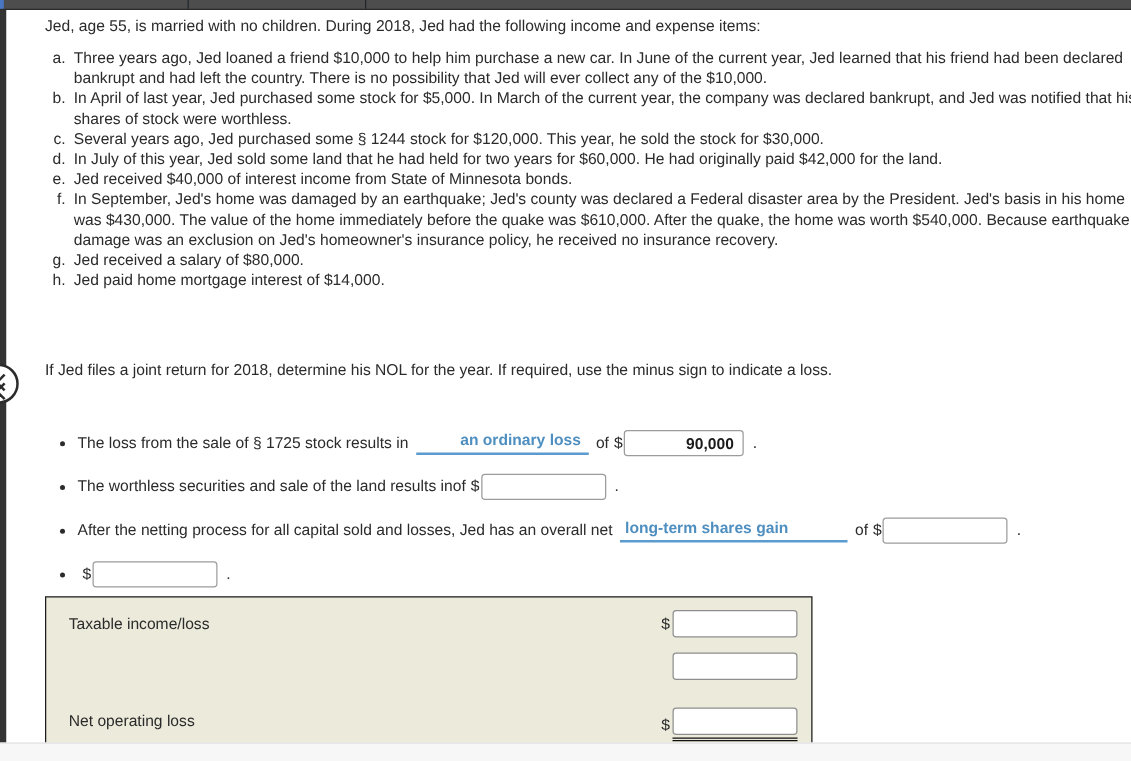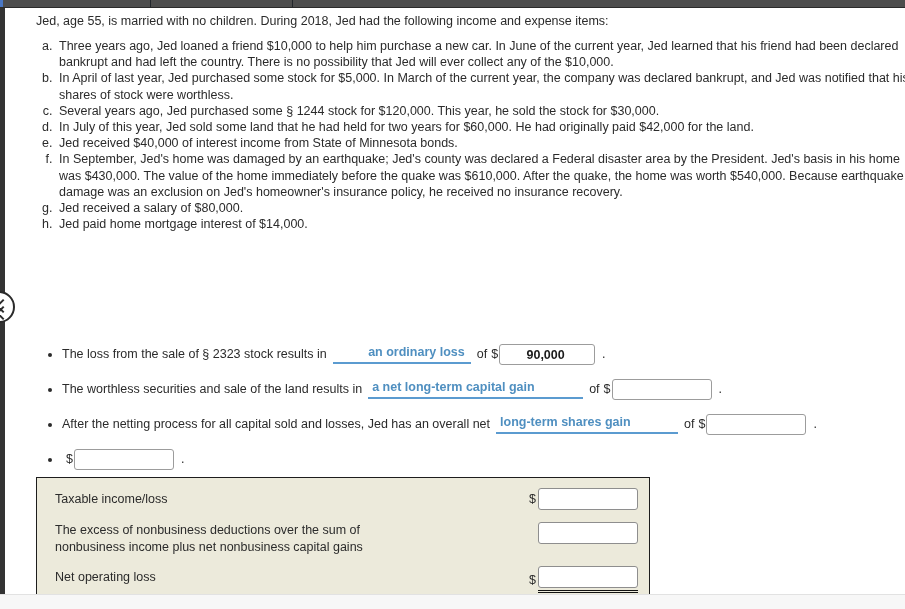--- a/index.html
+++ b/index.html
@@ -164,21 +164,21 @@
   .dollar {
     margin-left: 4px;
     margin-right: 1px;
   }
 
   input.val-box {
     font-family: "Liberation Sans", sans-serif;
     font-size: 12.5px;
     font-weight: bold;
     color: #1a1a1a;
-    text-align: center;
+    text-align: right;
     padding: 0 7px 0 4px;
     height: 21px;
     width: 96px;
     box-sizing: border-box;
     border: 1px solid #9c9c9c;
     border-radius: 3px;
     background: #ffffff;
     outline: none;
   }
   input.val-box.wide { width: 100px; }
@@ -260,38 +260,38 @@
     <li>Three years ago, Jed loaned a friend $10,000 to help him purchase a new car. In June of the current year, Jed learned that his friend had been declared bankrupt and had left the country. There is no possibility that Jed will ever collect any of the $10,000.</li>
     <li>In April of last year, Jed purchased some stock for $5,000. In March of the current year, the company was declared bankrupt, and Jed was notified that his shares of stock were worthless.</li>
     <li>Several years ago, Jed purchased some § 1244 stock for $120,000. This year, he sold the stock for $30,000.</li>
     <li>In July of this year, Jed sold some land that he had held for two years for $60,000. He had originally paid $42,000 for the land.</li>
     <li>Jed received $40,000 of interest income from State of Minnesota bonds.</li>
     <li>In September, Jed's home was damaged by an earthquake; Jed's county was declared a Federal disaster area by the President. Jed's basis in his home was $430,000. The value of the home immediately before the quake was $610,000. After the quake, the home was worth $540,000. Because earthquake damage was an exclusion on Jed's homeowner's insurance policy, he received no insurance recovery.</li>
     <li>Jed received a salary of $80,000.</li>
     <li>Jed paid home mortgage interest of $14,000.</li>
   </ol>
 
+  <div class="note-line" id="joint-return-note">If Jed files a joint return for 2018, determine his NOL for the year. If required, use the minus sign to indicate a loss.</div>
 
   <ul class="questions">
 
     <li>
       <span class="qrow">
-        <span>The loss from the sale of § 2323 stock results in</span>
+        <span>The loss from the sale of § 1725 stock results in</span>
         <span class="dropdown-answer w1">an ordinary loss</span>
         <span>of</span>
         <span class="dollar">$</span>
         <input class="val-box" type="text" value="90,000" style="">
         <span class="trailing-dot">.</span>
       </span>
     </li>
 
     <li>
       <span class="qrow">
         <span>The worthless securities and sale of the land results in</span>
-        <span class="dropdown-answer w2">a net long-term capital gain</span>
         <span>of</span>
         <span class="dollar">$</span>
         <input class="val-box wide" type="text" value="" style="">
         <span class="trailing-dot">.</span>
       </span>
     </li>
 
     <li>
       <span class="qrow">
         <span>After the netting process for all capital sold and losses, Jed has an overall net</span>
@@ -314,24 +314,20 @@
   </ul>
 
   <div id="answer-table">
 
     <div class="tlabel r1-label">Taxable income/loss</div>
     <div class="tfield r1-field">
       <span class="dollar">$</span>
       <input class="tbox" type="text" value="" style="">
     </div>
 
-    <div class="tlabel r2-label">
-      <div>The excess of nonbusiness deductions over the sum of</div>
-      <div>nonbusiness income plus net nonbusiness capital gains</div>
-    </div>
     <div class="tfield r2-field">
       <input class="tbox" type="text" value="" style="">
     </div>
 
     <div class="tlabel r3-label">Net operating loss</div>
     <div class="tfield r3-field">
       <span class="dollar">$</span>
       <span class="total-wrap">
         <input class="tbox" type="text" value="" style="">
       </span>

